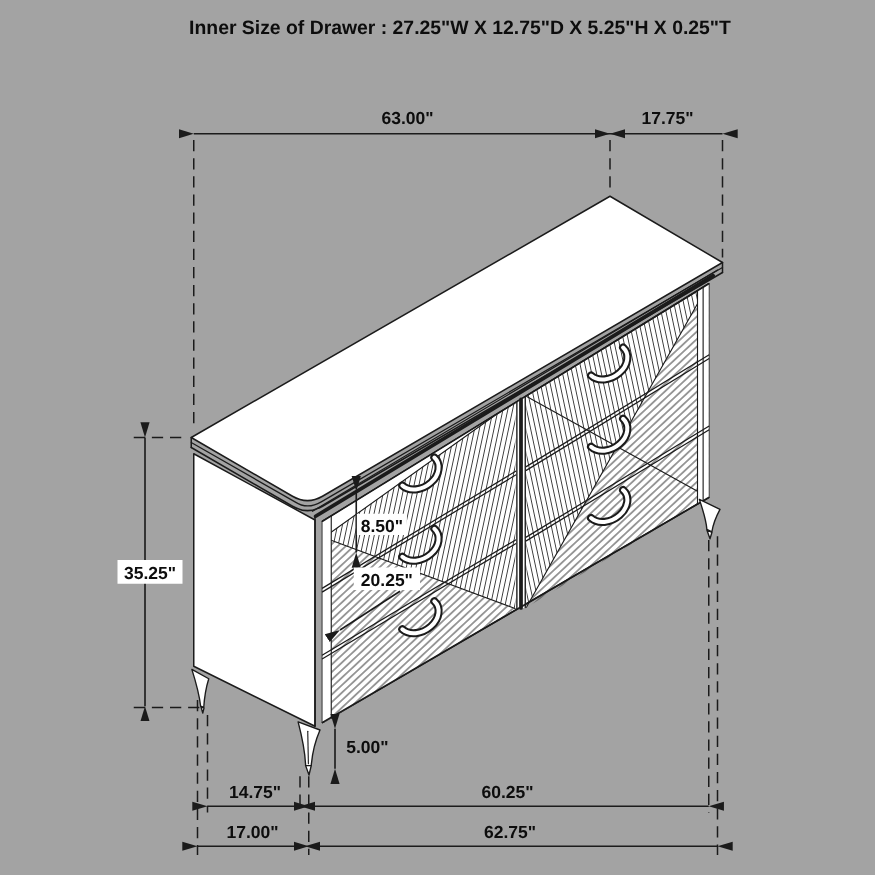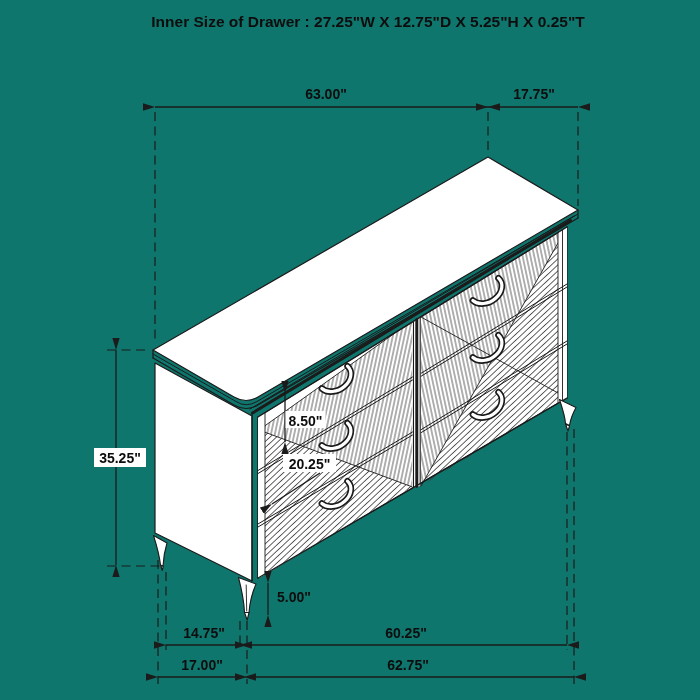--- a/index.html
+++ b/index.html
@@ -1,17 +1,17 @@
 <!DOCTYPE html>
 <html><head>
 <meta charset="utf-8">
 <style>
   html,body{margin:0;padding:0;background:#ffffff;}
   .canvas{
-    width:700px;height:700px;position:relative;background:#0f766e;
+    width:700px;height:700px;position:relative;background:#a3a3a3;
     font-family:"Liberation Sans", sans-serif;
   }
   svg{display:block;}
   text{
     font-family:"Liberation Sans", sans-serif;
     font-weight:bold;
     fill:#0d0d0d;
   }
   .dim-label{font-size:14px;}
   .title-label{font-size:15.5px;}

